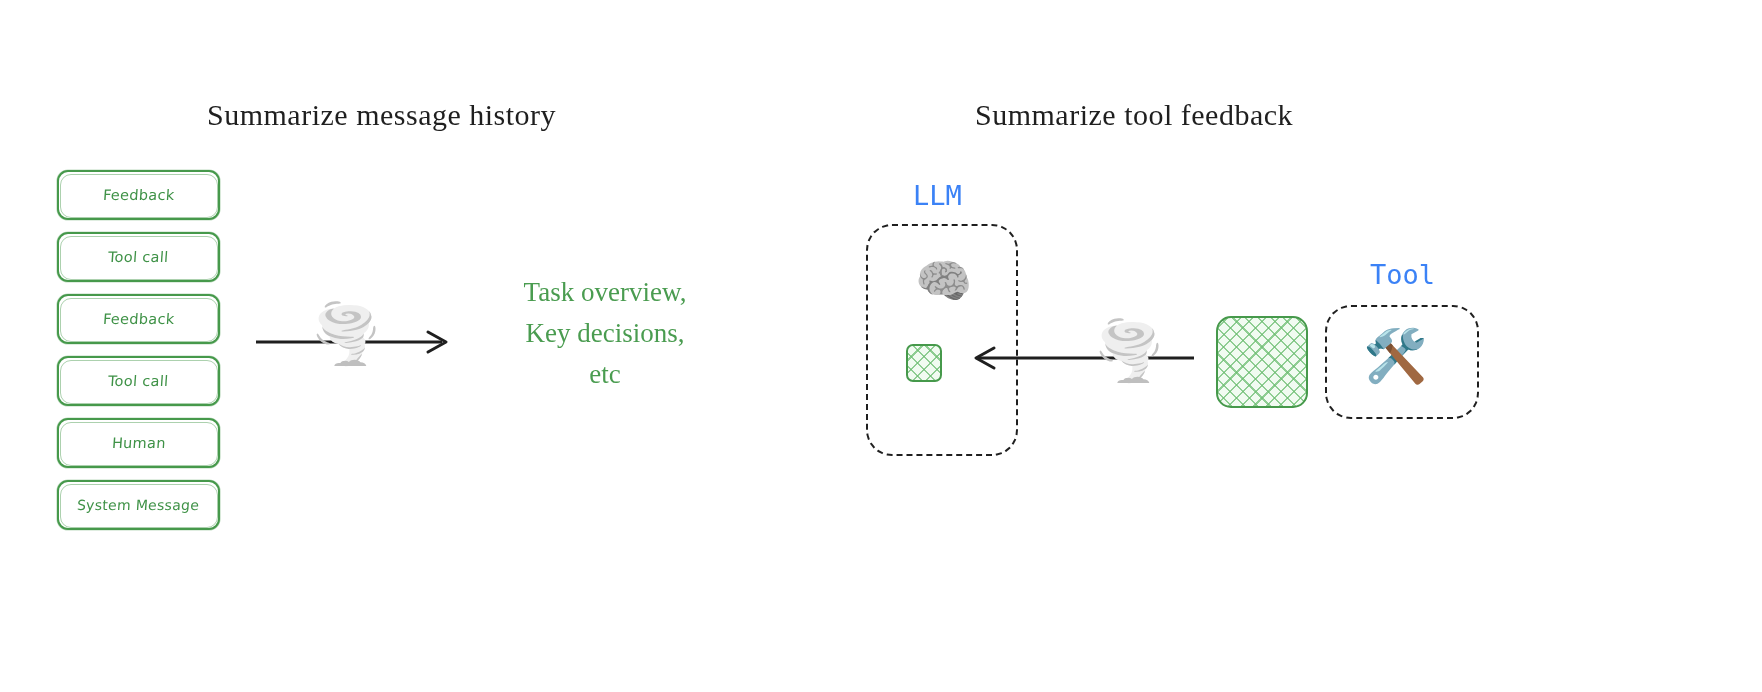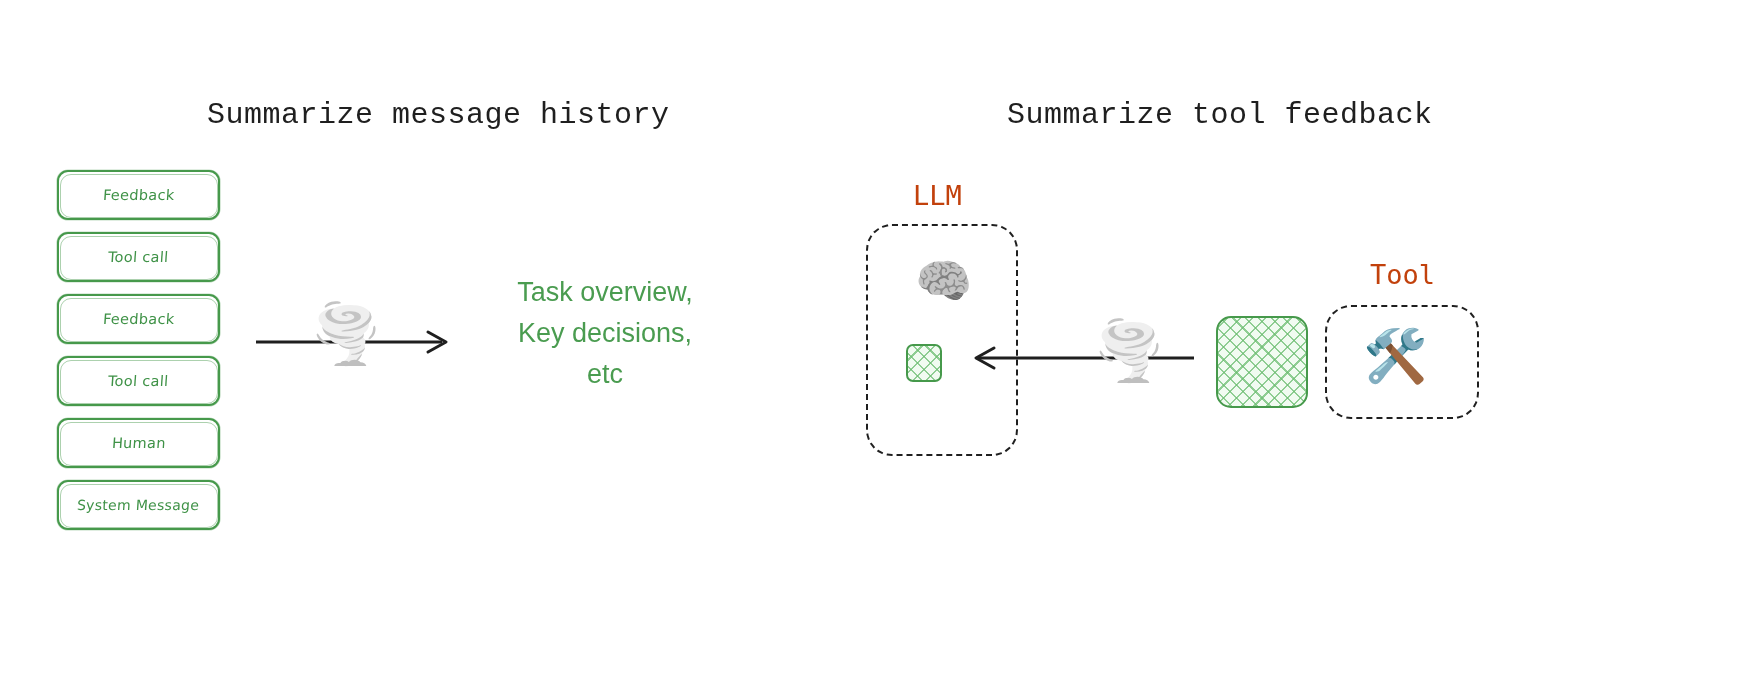--- a/index.html
+++ b/index.html
@@ -16,29 +16,29 @@
   }
 
   .canvas {
     position: absolute;
     inset: 0;
   }
 
   
   .panel-title {
     position: absolute;
-    font-family: Liberation Mono, monospace;
+    font-family: Liberation Serif, serif;
     font-size: 30px;
     font-weight: 400;
     color: #1f1f1f;
     letter-spacing: 0.5px;
     white-space: nowrap;
   }
   #title-left  { left: 207px; top: 98px; }
-  #title-right { left: 1007px; top: 98px; }
+  #title-right { left: 975px; top: 98px; }
 
   
   #message-stack {
     position: absolute;
     left: 57px;
     top: 170px;
     width: 163px;
   }
   .msg-box {
     position: relative;
@@ -87,33 +87,33 @@
   #tornado-left  { left: 310px; top: 305px; }
   #tornado-right { left: 1093px; top: 322px; }
 
   
   #summary-text {
     position: absolute;
     left: 470px;
     top: 272px;
     width: 270px;
     text-align: center;
-    font-family: Liberation Sans, sans-serif;
+    font-family: Liberation Serif, serif;
     font-size: 27px;
     line-height: 41px;
     color: #4a9c50;
     white-space: pre-line;
   }
 
   
   .group-label {
     position: absolute;
     font-family: "DejaVu Sans Mono", monospace;
     font-size: 27px;
-    color: #c2410c;
+    color: #3b82f6;
     white-space: nowrap;
   }
   .dashed-box {
     position: absolute;
     border: 2.5px dashed #1f1f1f;
     border-radius: 26px;
     background: transparent;
   }
   #llm-label { left: 913px; top: 180px; }
   #llm-box   { left: 866px; top: 224px; width: 148px; height: 228px; }

